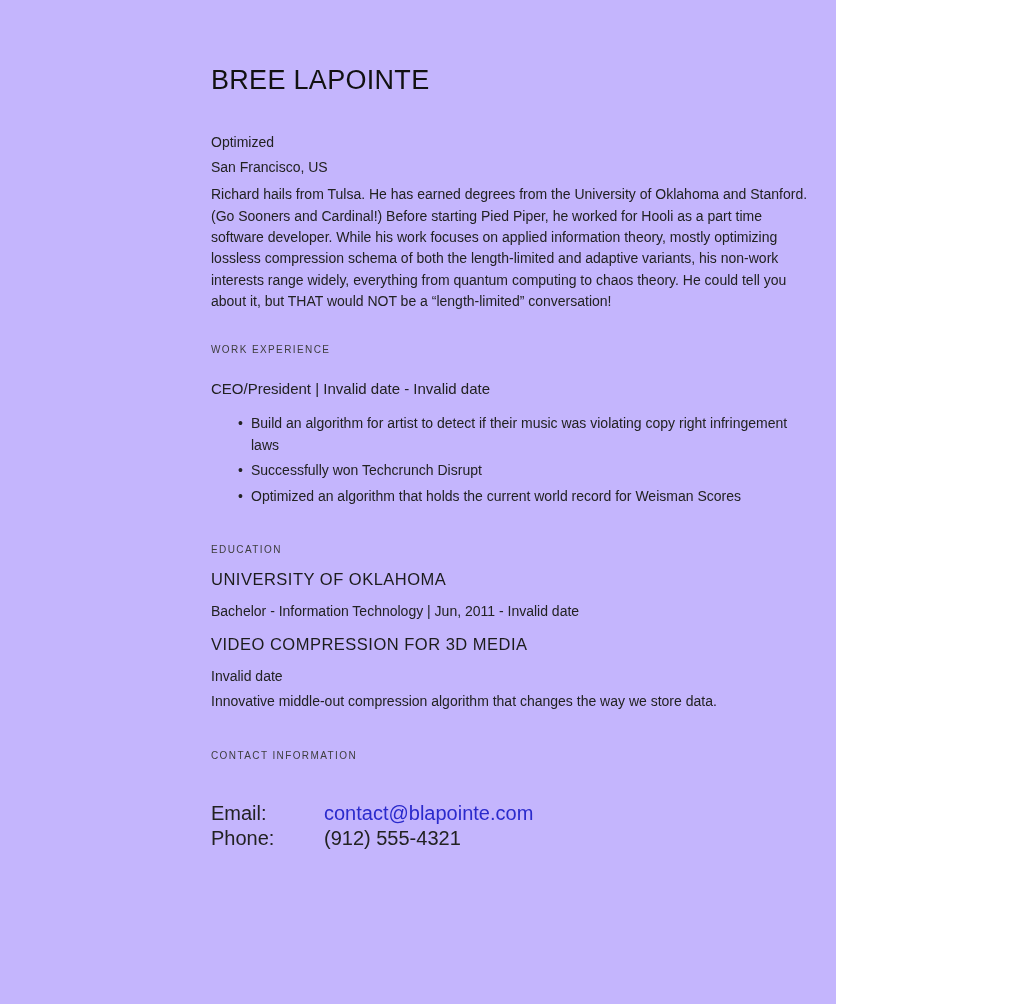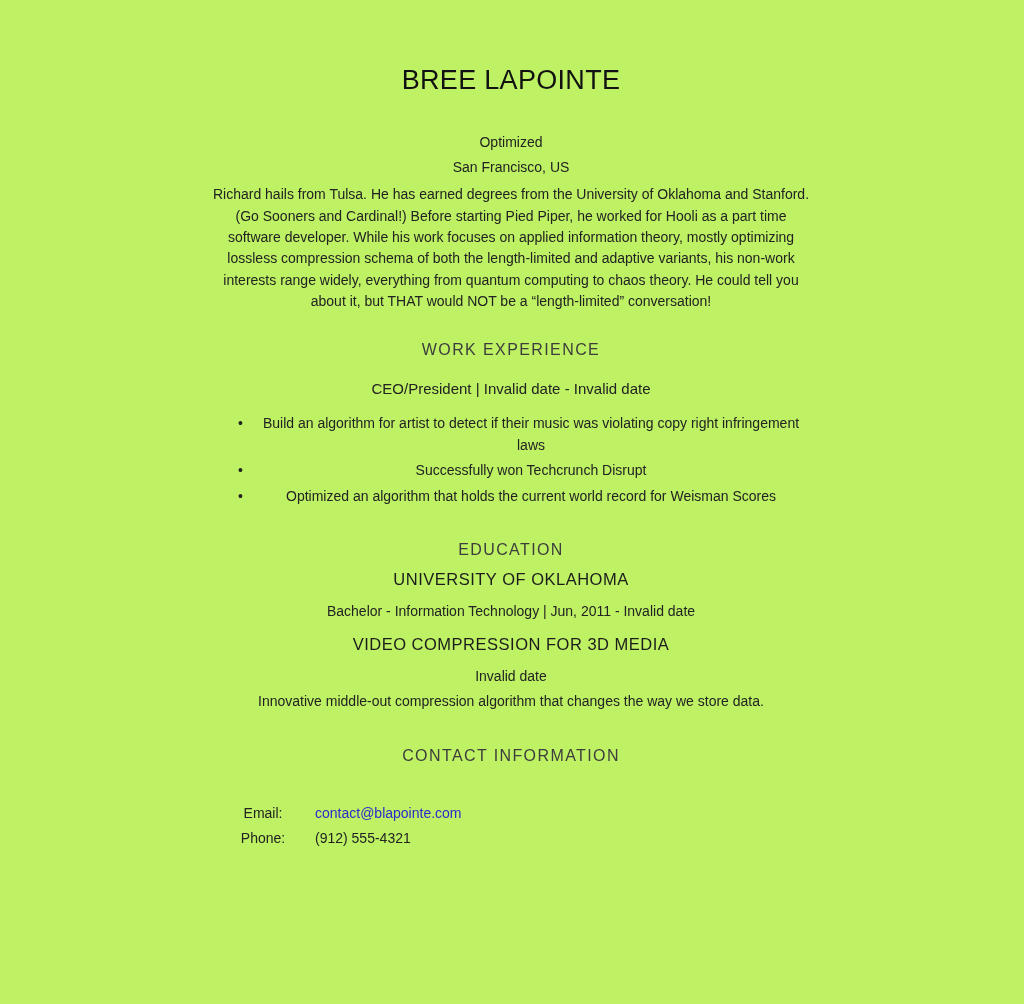--- a/index.html
+++ b/index.html
@@ -3,25 +3,24 @@
 <meta charset="utf-8">
 <style>
   * { margin: 0; padding: 0; box-sizing: border-box; }
   html, body {
     background: #ffffff;
     font-family: "Liberation Sans", "DejaVu Sans", sans-serif;
     color: #222222;
   }
   .page {
     position: relative;
-    width: 1024px;
+    width: 836px;
     height: 1004px;
-    background: #bef264;
+    background: #c4b5fd;
     overflow: hidden;
-    text-align: center;
   }
   .doc {
     position: absolute;
     left: 211px;
     top: 66px;
     width: 600px;
   }
   .name {
     font-size: 27px;
     font-weight: 500;
@@ -40,21 +39,21 @@
     line-height: 25px;
     color: #222222;
   }
   .bio {
     margin-top: 4px;
     font-size: 14px;
     line-height: 21.3px;
     color: #222222;
   }
   .section-title {
-    font-size: 16px;
+    font-size: 10px;
     letter-spacing: 1.4px;
     color: #3d3d3d;
     line-height: 14px;
   }
   .mt-work     { margin-top: 31px; }
   .mt-edu      { margin-top: 36px; }
   .mt-projects { margin-top: 40px; }
   .mt-contact  { margin-top: 37px; }
   .job-title-line {
     margin-top: 21px;
@@ -107,22 +106,23 @@
     margin-top: 4px;
     font-size: 14px;
     line-height: 21px;
     color: #222222;
   }
   .contact-rows {
     margin-top: 38px;
   }
   .contact-row {
     display: flex;
-    font-size: 14px;
+    font-size: 20px;
     line-height: 25px;
+    gap: 9px;
   }
   .contact-label {
     width: 104px;
     flex: 0 0 104px;
     color: #222222;
   }
   .contact-value {
     color: #222222;
   }
   a.email-link {

